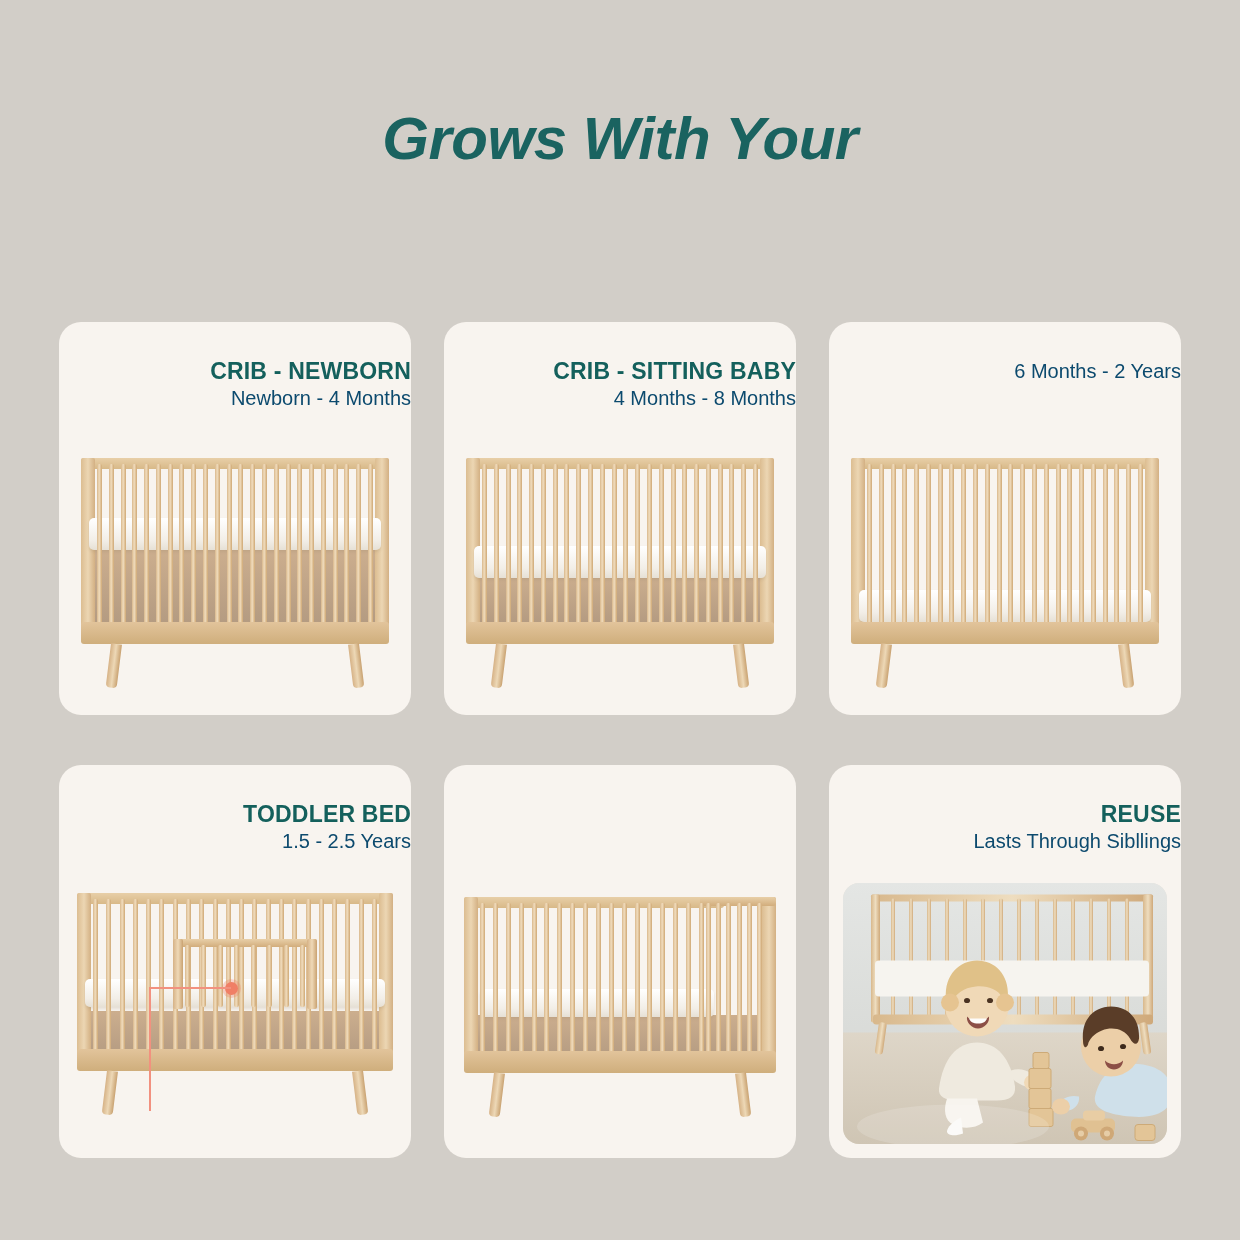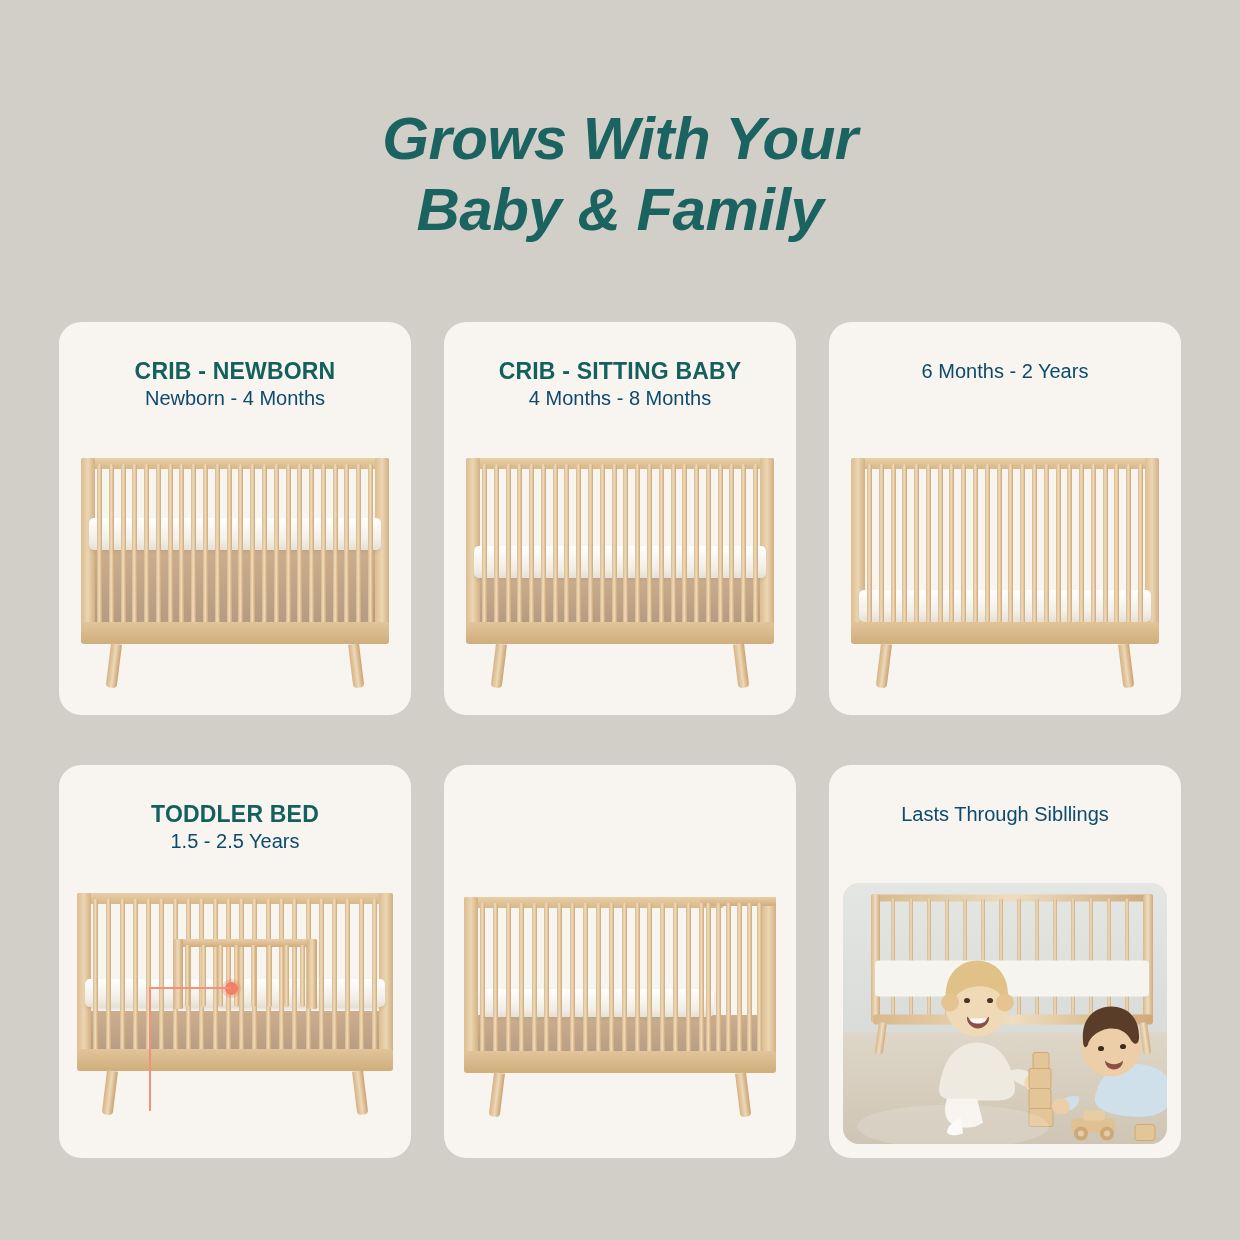--- a/index.html
+++ b/index.html
@@ -46,21 +46,21 @@
 
   .card {
     background: #f8f4ef;
     border-radius: 22px;
     position: relative;
     overflow: hidden;
   }
 
   .card-head {
     padding-top: 36px;
-    text-align: center;
+    text-align: right;
   }
   .card-title {
     color: #14605c;
     font-size: 23px;
     font-weight: 700;
     letter-spacing: 0.2px;
     white-space: nowrap;
   }
   .card-sub {
     margin-top: 2px;
@@ -186,21 +186,20 @@
     overflow: hidden;
     background: #e9e3d9;
   }
   .photo svg { display: block; width: 100%; height: 100%; }
 </style>
 </head>
 <body>
 
 <h1 class="page-title">
   <span class="line">Grows With Your</span>
-  <span class="line">Baby &amp; Family</span>
 </h1>
 
 <div class="grid">
 
   <div class="card">
     <div class="card-head">
       <div class="card-title">CRIB - NEWBORN</div>
       <div class="card-sub">Newborn - 4 Months</div>
     </div>
     <div class="stage">
@@ -435,20 +434,21 @@
         </div>
         <div class="rail-bottom" style="top:154px;"></div>
         <div class="leg l" style="top:176px;"></div>
         <div class="leg r" style="top:176px;"></div>
       </div>
     </div>
   </div>
 
   <div class="card">
     <div class="card-head">
+      <div class="card-title">REUSE</div>
       <div class="card-sub">Lasts Through Sibllings</div>
     </div>
     <div class="stage">
       <div class="photo">
         <svg viewBox="0 0 324 262" preserveAspectRatio="xMidYMid slice" aria-hidden="true">
           <defs>
             <linearGradient id="wallg" x1="0" y1="0" x2="0" y2="1">
               <stop offset="0" stop-color="#e4e6e4"></stop>
                 <stop offset="1" stop-color="#d9dbd8"></stop>
             </linearGradient>

